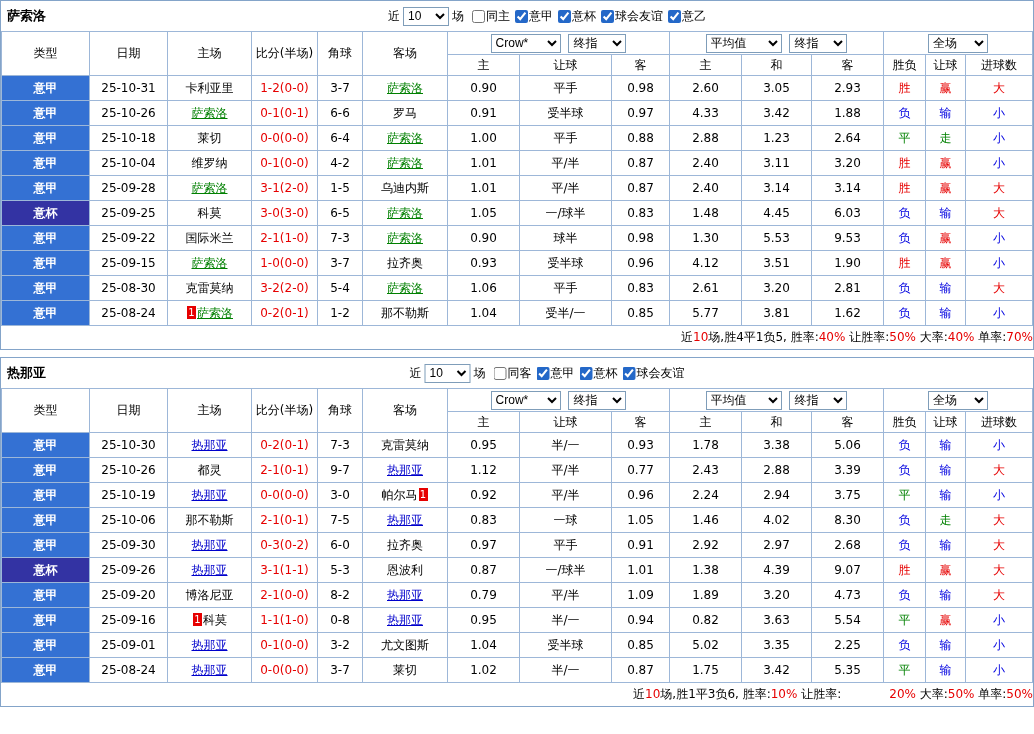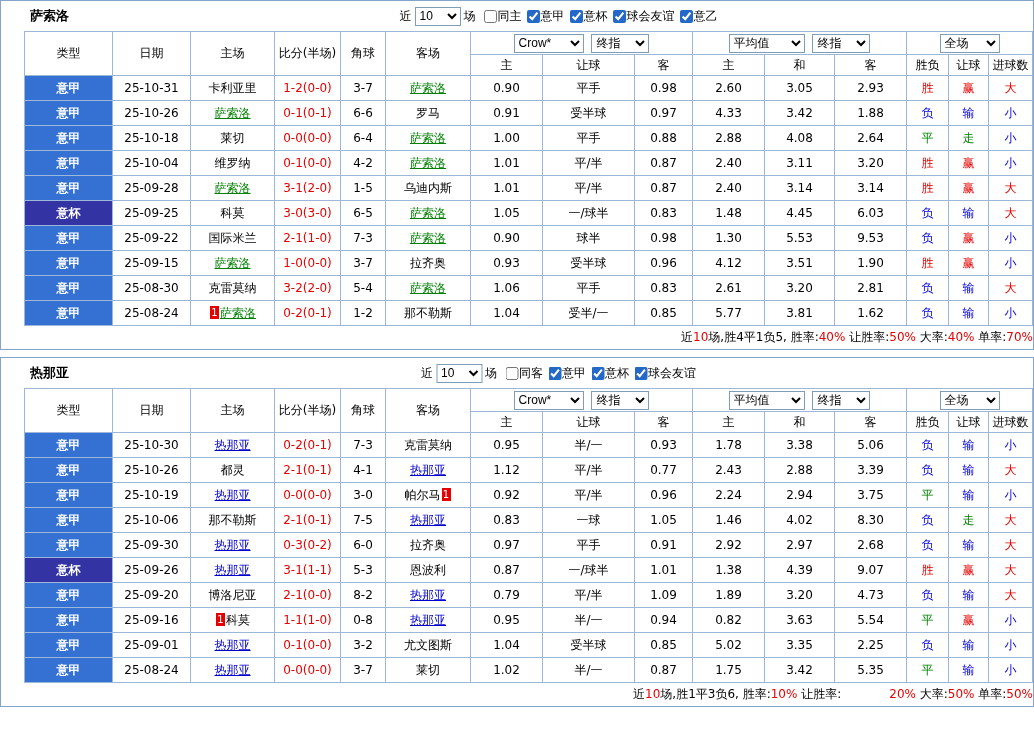--- a/index.html
+++ b/index.html
@@ -11,21 +11,21 @@
   .titlebar { height:28px; background:#32329e; position:relative; display:flex; align-items:center; justify-content:center; gap:14px; color:#fff; }
   .title { font-weight:bold; font-size:14px; letter-spacing:1px; }
   .radio-group { display:flex; gap:12px; align-items:center; }
   .radio-label { display:inline-flex; align-items:center; gap:4px; cursor:pointer; font-size:12px; color:#fff; }
   .radio { width:10px; height:10px; border:1px solid #fff; border-radius:50%; display:inline-block; position:relative; background:transparent; }
   .radio.checked::after { content:""; position:absolute; left:2px; top:2px; width:4px; height:4px; border-radius:50%; background:#fff; }
   .titlebar-buttons { position:absolute; right:5px; top:4px; display:flex; gap:4px; }
   .tb-btn { width:27px; height:20px; background:#5c5cd0; border:1px solid #9d9dec; border-radius:3px; color:#fff; font-size:13px; line-height:17px; text-align:center; cursor:pointer; padding:0; font-family:inherit; }
 
   
-  .section { border:1px solid #84a4c9; background:#fff;padding-left:23px; }
+  .section { border:1px solid #84a4c9; background:#fff; }
   .section + .section { margin-top:7px; }
   .section-head { height:30px; position:relative; display:flex; align-items:center; }
   .team-name { font-weight:bold; font-size:13px; margin-left:6px; }
   .filters { position:absolute; left:50%; transform:translateX(calc(-50% + 30px)); display:flex; align-items:center; gap:3px; white-space:nowrap; }
   .count-select { width:46px; height:19px; font-size:12px; border:1px solid #7f9db9; background:#fff; }
   .cb-wrap { display:inline-flex; align-items:center;justify-content:space-between; }
   .cb-label { display:inline-flex; align-items:center; gap:1px; margin-left:5px; cursor:pointer; }
   .cb-label input { width:13px; height:13px; accent-color:#2468c8; margin:0; }
 
   
@@ -170,21 +170,21 @@
     <td class="type-league">意甲</td>
     <td>25-10-18</td>
     <td><span>莱切</span></td>
     <td class="score">0-0(0-0)</td>
     <td>6-4</td>
     <td><span class="team-link" style="color: rgb(0, 128, 0);">萨索洛</span></td>
     <td>1.00</td>
     <td>平手</td>
     <td>0.88</td>
     <td>2.88</td>
-    <td>4.08</td>
+    <td>1.23</td>
     <td>2.64</td>
     <td style="color: rgb(0, 128, 0);">平</td>
     <td style="color: rgb(0, 128, 0);">走</td>
     <td style="color: rgb(0, 0, 224);">小</td>
   </tr>
 
   <tr>
     <td class="type-league">意甲</td>
     <td>25-10-04</td>
     <td><span>维罗纳</span></td>
@@ -408,21 +408,21 @@
     <td style="color: rgb(0, 0, 224);">负</td>
     <td style="color: rgb(0, 0, 224);">输</td>
     <td style="color: rgb(0, 0, 224);">小</td>
   </tr>
 
   <tr>
     <td class="type-league">意甲</td>
     <td>25-10-26</td>
     <td><span>都灵</span></td>
     <td class="score">2-1(0-1)</td>
-    <td>4-1</td>
+    <td>9-7</td>
     <td><span class="team-link" style="color: rgb(0, 0, 204);">热那亚</span></td>
     <td>1.12</td>
     <td>平/半</td>
     <td>0.77</td>
     <td>2.43</td>
     <td>2.88</td>
     <td>3.39</td>
     <td style="color: rgb(0, 0, 224);">负</td>
     <td style="color: rgb(0, 0, 224);">输</td>
     <td style="color: rgb(230, 0, 0);">大</td>

